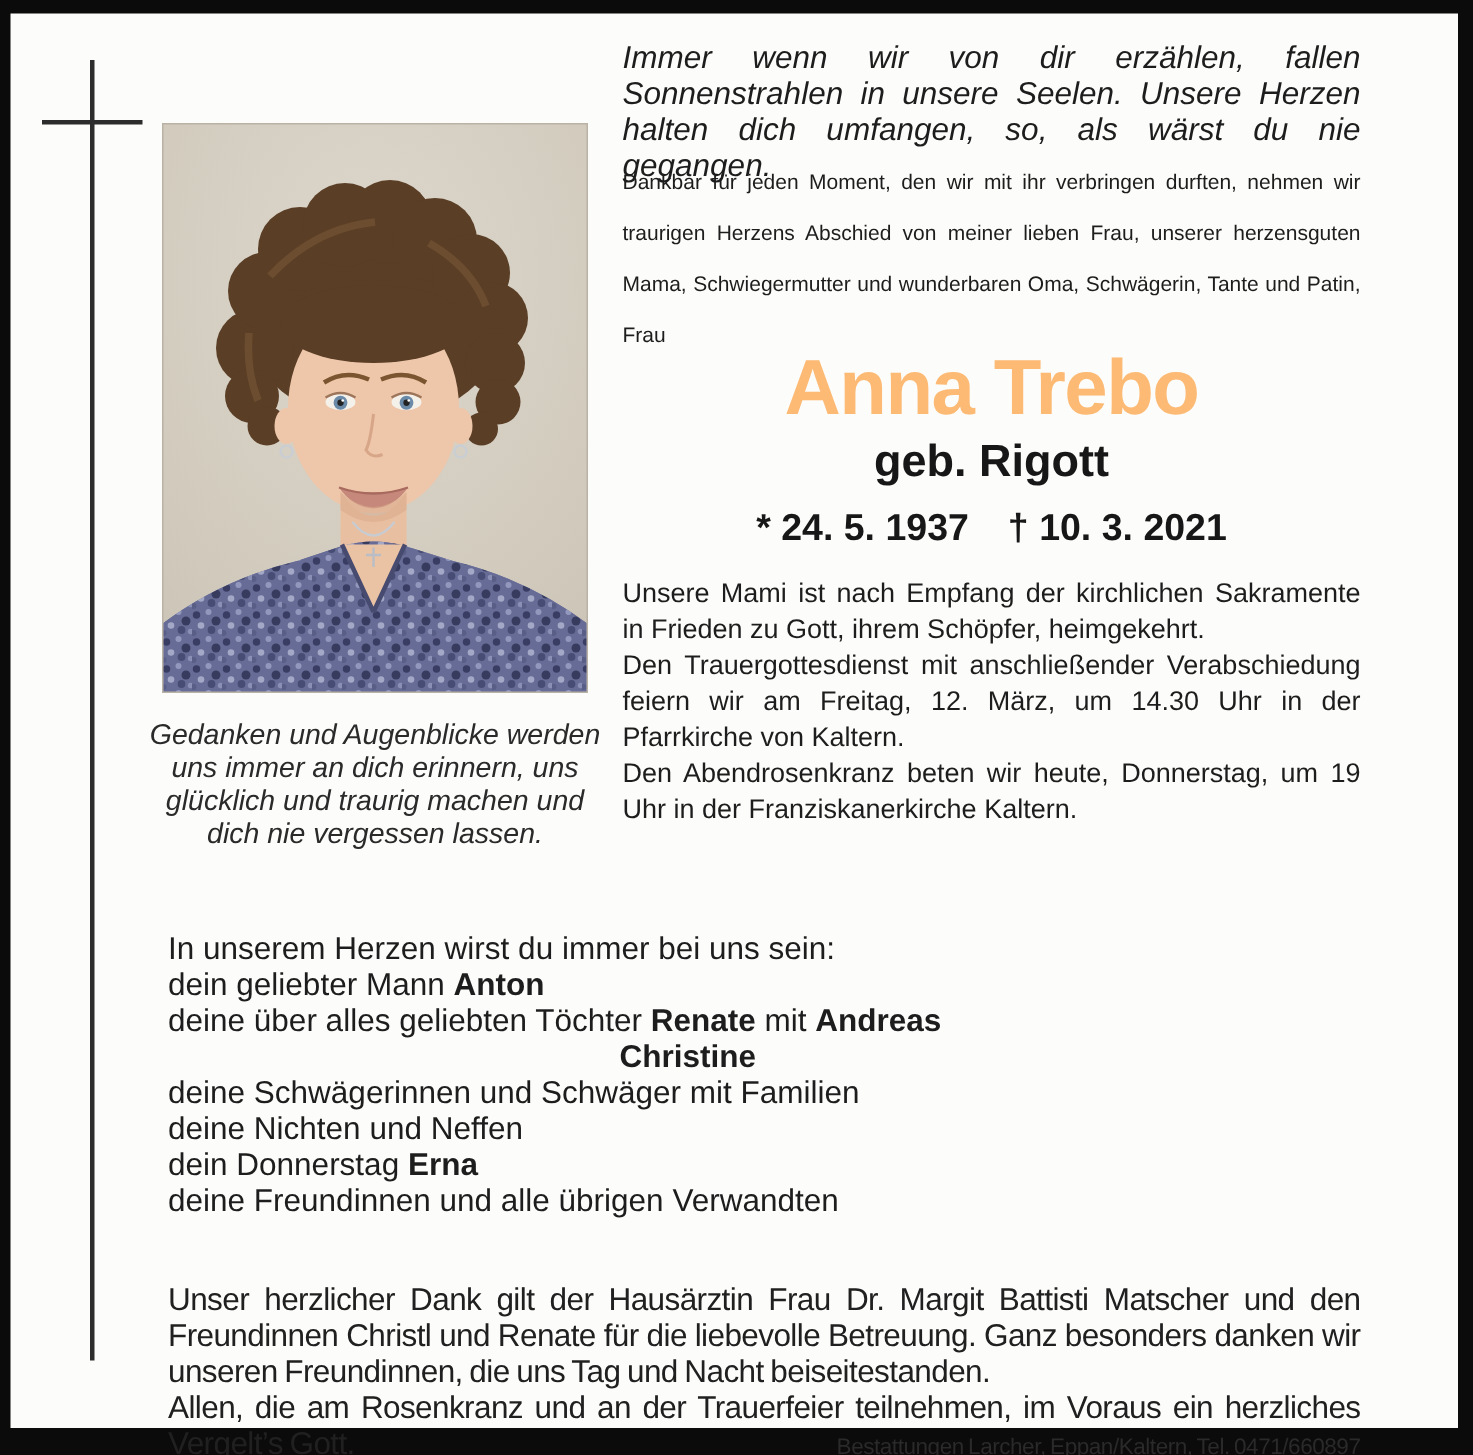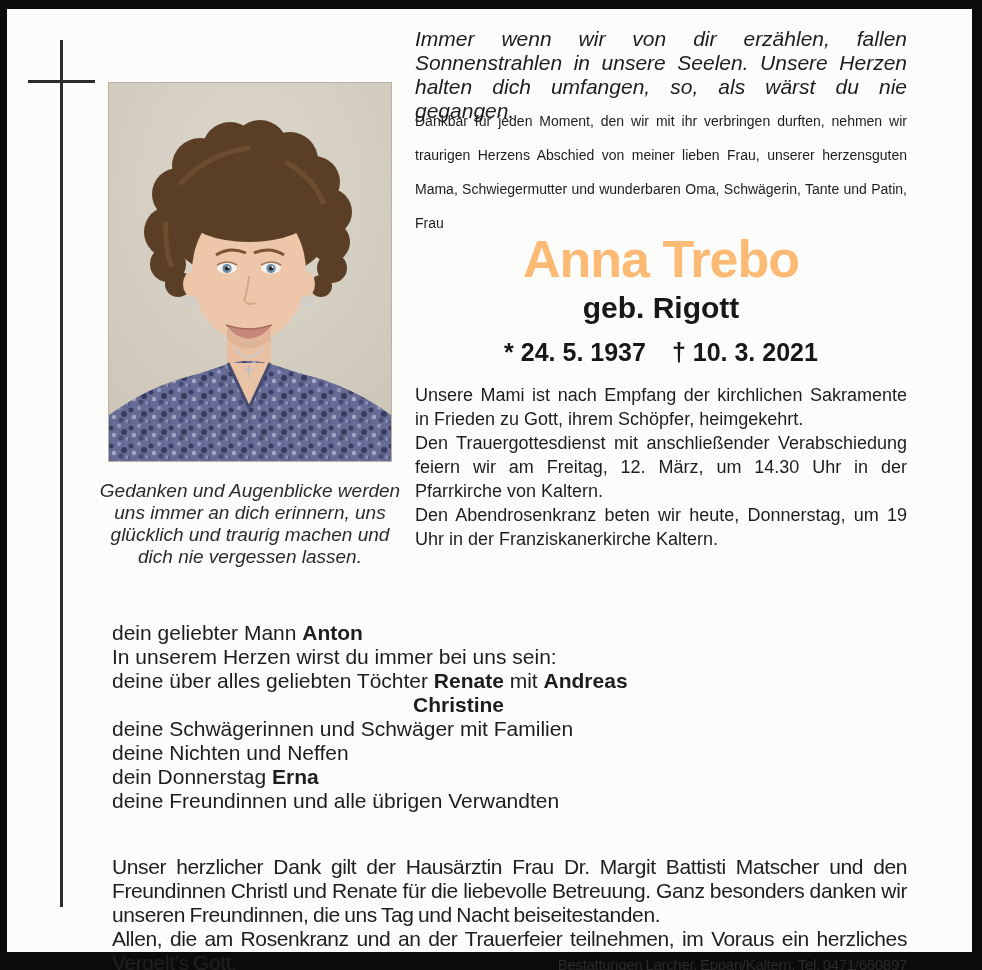--- a/index.html
+++ b/index.html
@@ -182,22 +182,22 @@
   <div class="abs dates">
     <span class="birth">* 24. 5. 1937</span><span class="death">† 10. 3. 2021</span>
   </div>
   <div class="abs announce">
     <p>Unsere Mami ist nach Empfang der kirchlichen Sakramente in Frieden zu Gott, ihrem Schöpfer, heimgekehrt.</p>
     <p>Den Trauergottesdienst mit anschließender Verabschiedung feiern wir am Freitag, 12. März, um 14.30 Uhr in der Pfarrkirche von Kaltern.</p>
     <p>Den Abendrosenkranz beten wir heute, Donnerstag, um 19 Uhr in der Franziskanerkirche Kaltern.</p>
   </div>
 
   <div class="abs mourners">
+    <div>In unserem Herzen wirst du immer bei uns sein:</div>
     <div><span>dein geliebter Mann </span><b>Anton</b></div>
-    <div>In unserem Herzen wirst du immer bei uns sein:</div>
     <div><span>deine über alles geliebten Töchter </span><b>Renate</b><span> mit </span><b>Andreas</b></div>
     <div class="christine"><b>Christine</b></div>
     <div>deine Schwägerinnen und Schwäger mit Familien</div>
     <div>deine Nichten und Neffen</div>
     <div><span>dein Donnerstag </span><b>Erna</b></div>
     <div>deine Freundinnen und alle übrigen Verwandten</div>
   </div>
 
   <div class="abs thanks">
     <p>Unser herzlicher Dank gilt der Hausärztin Frau Dr. Margit Battisti Matscher und den Freundinnen Christl und Renate für die liebevolle Betreuung. Ganz besonders danken wir unseren Freundinnen, die uns Tag und Nacht beiseitestanden.</p>

